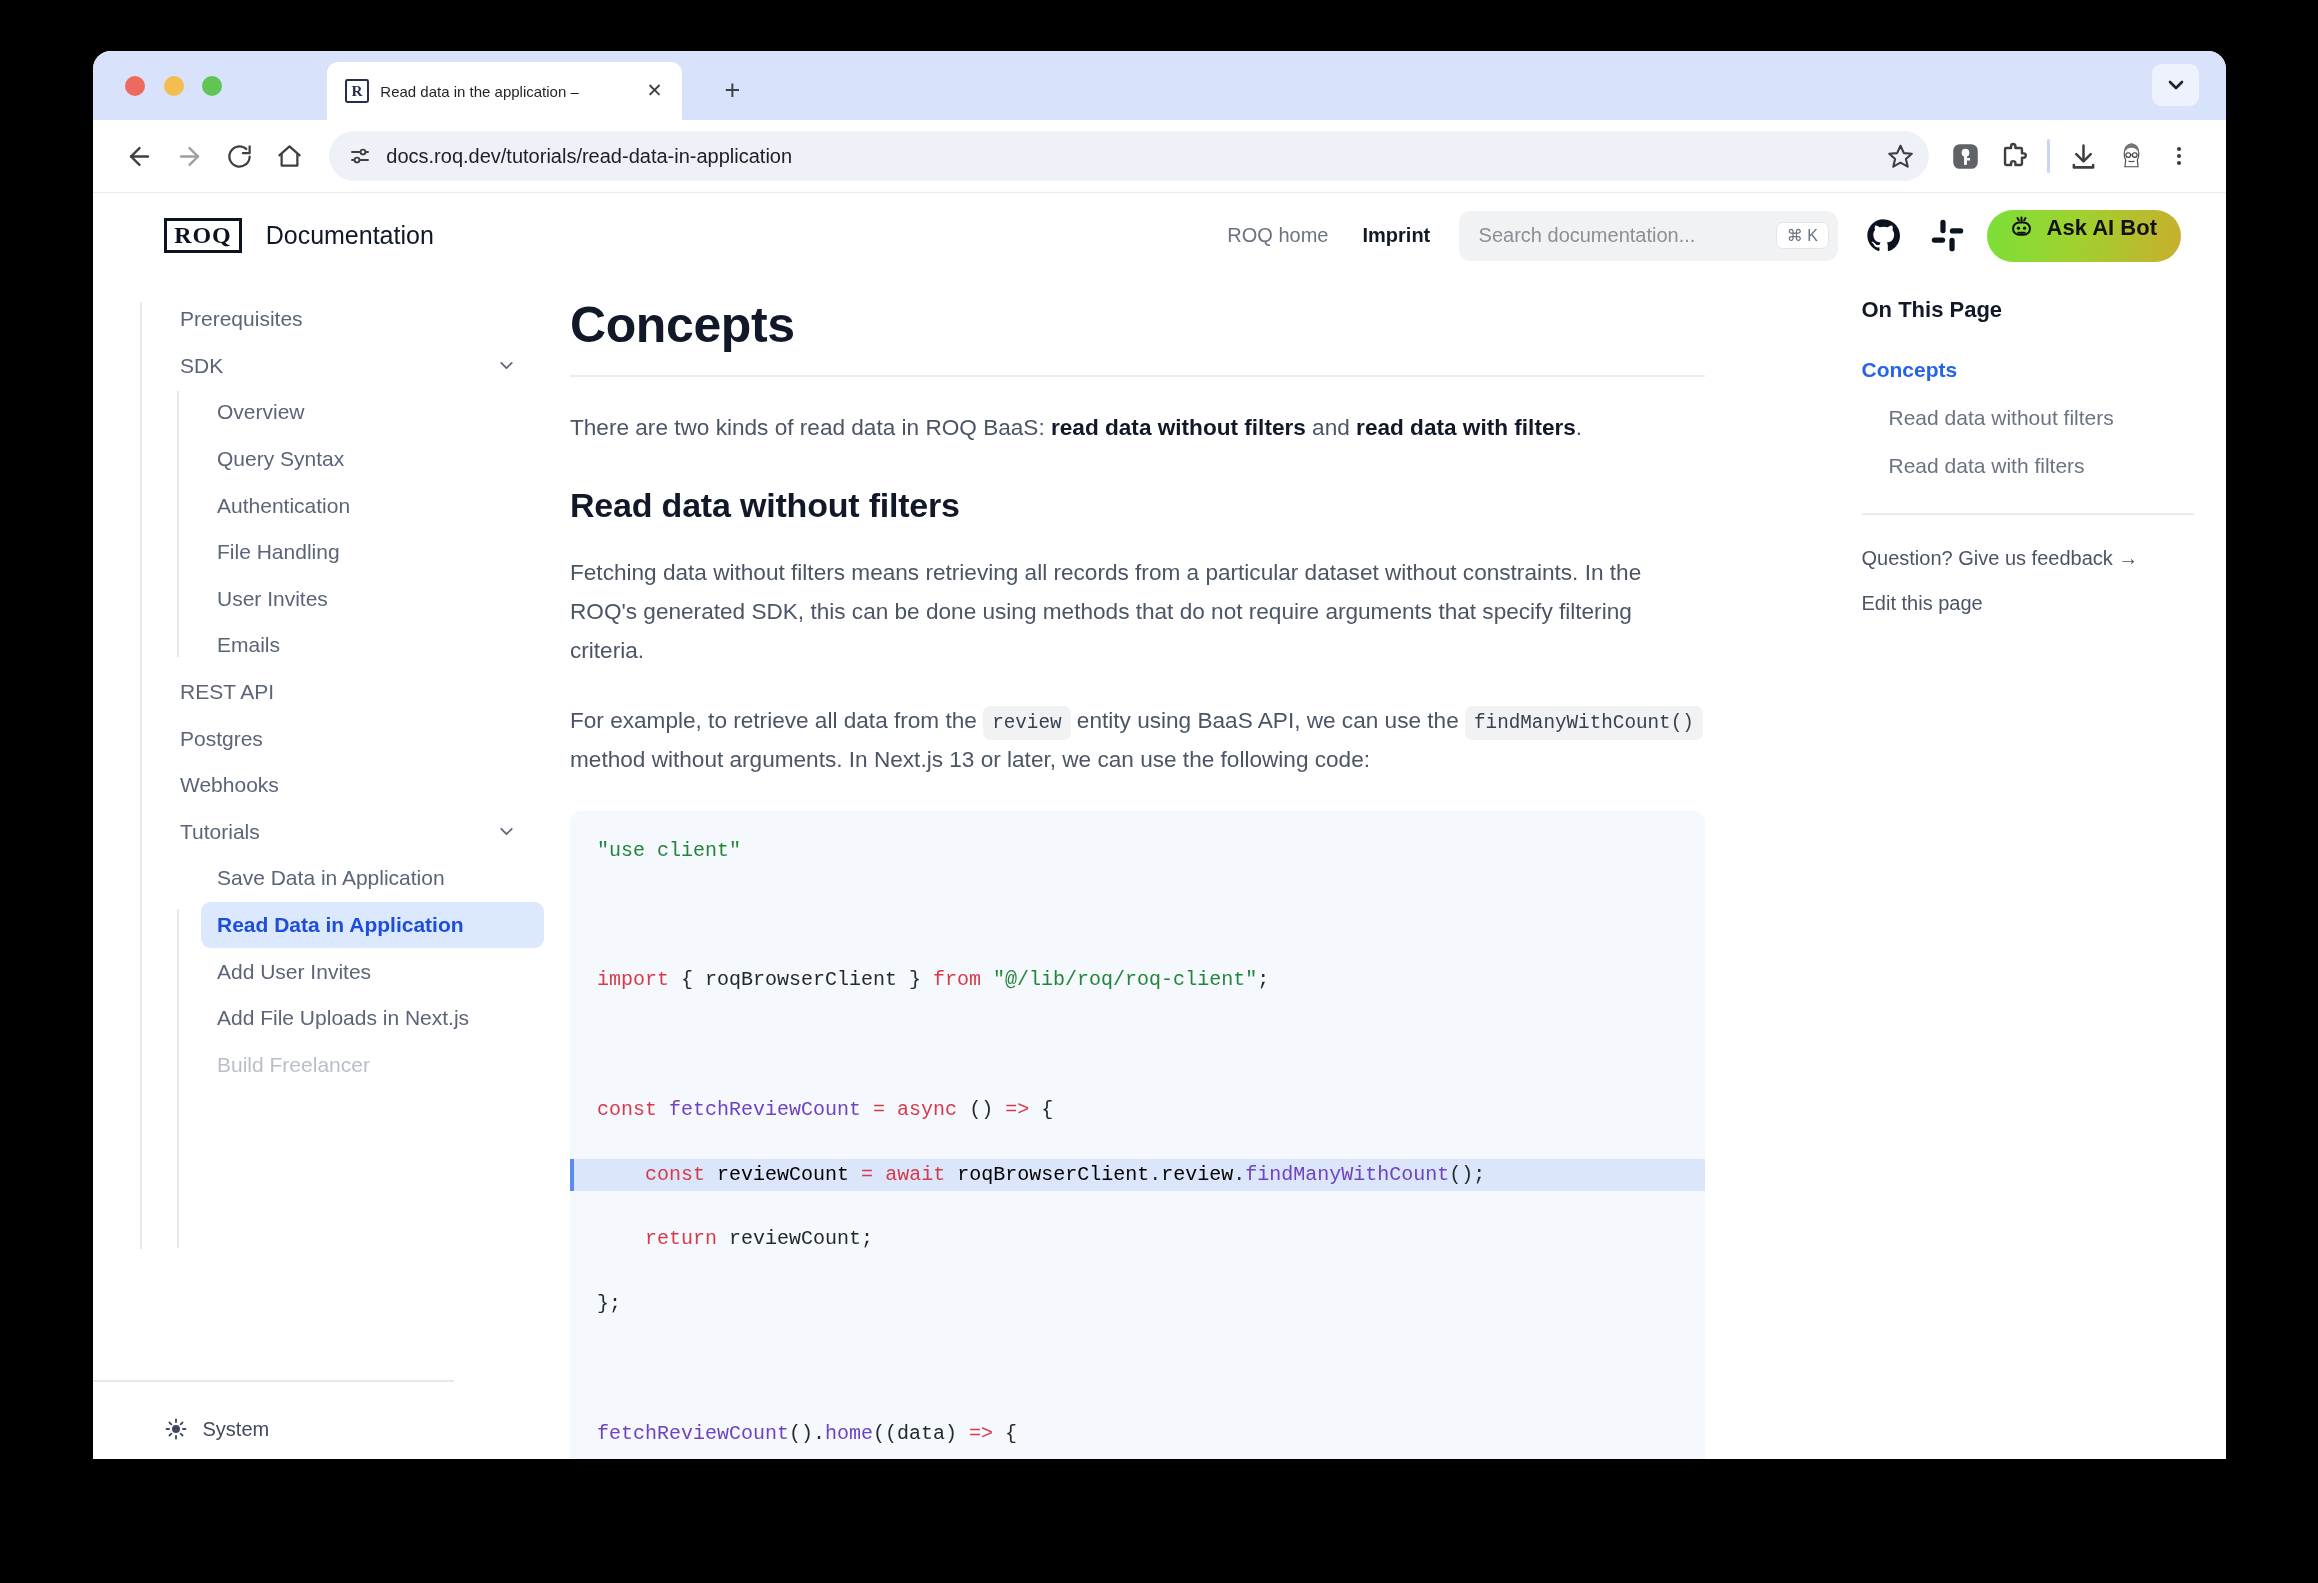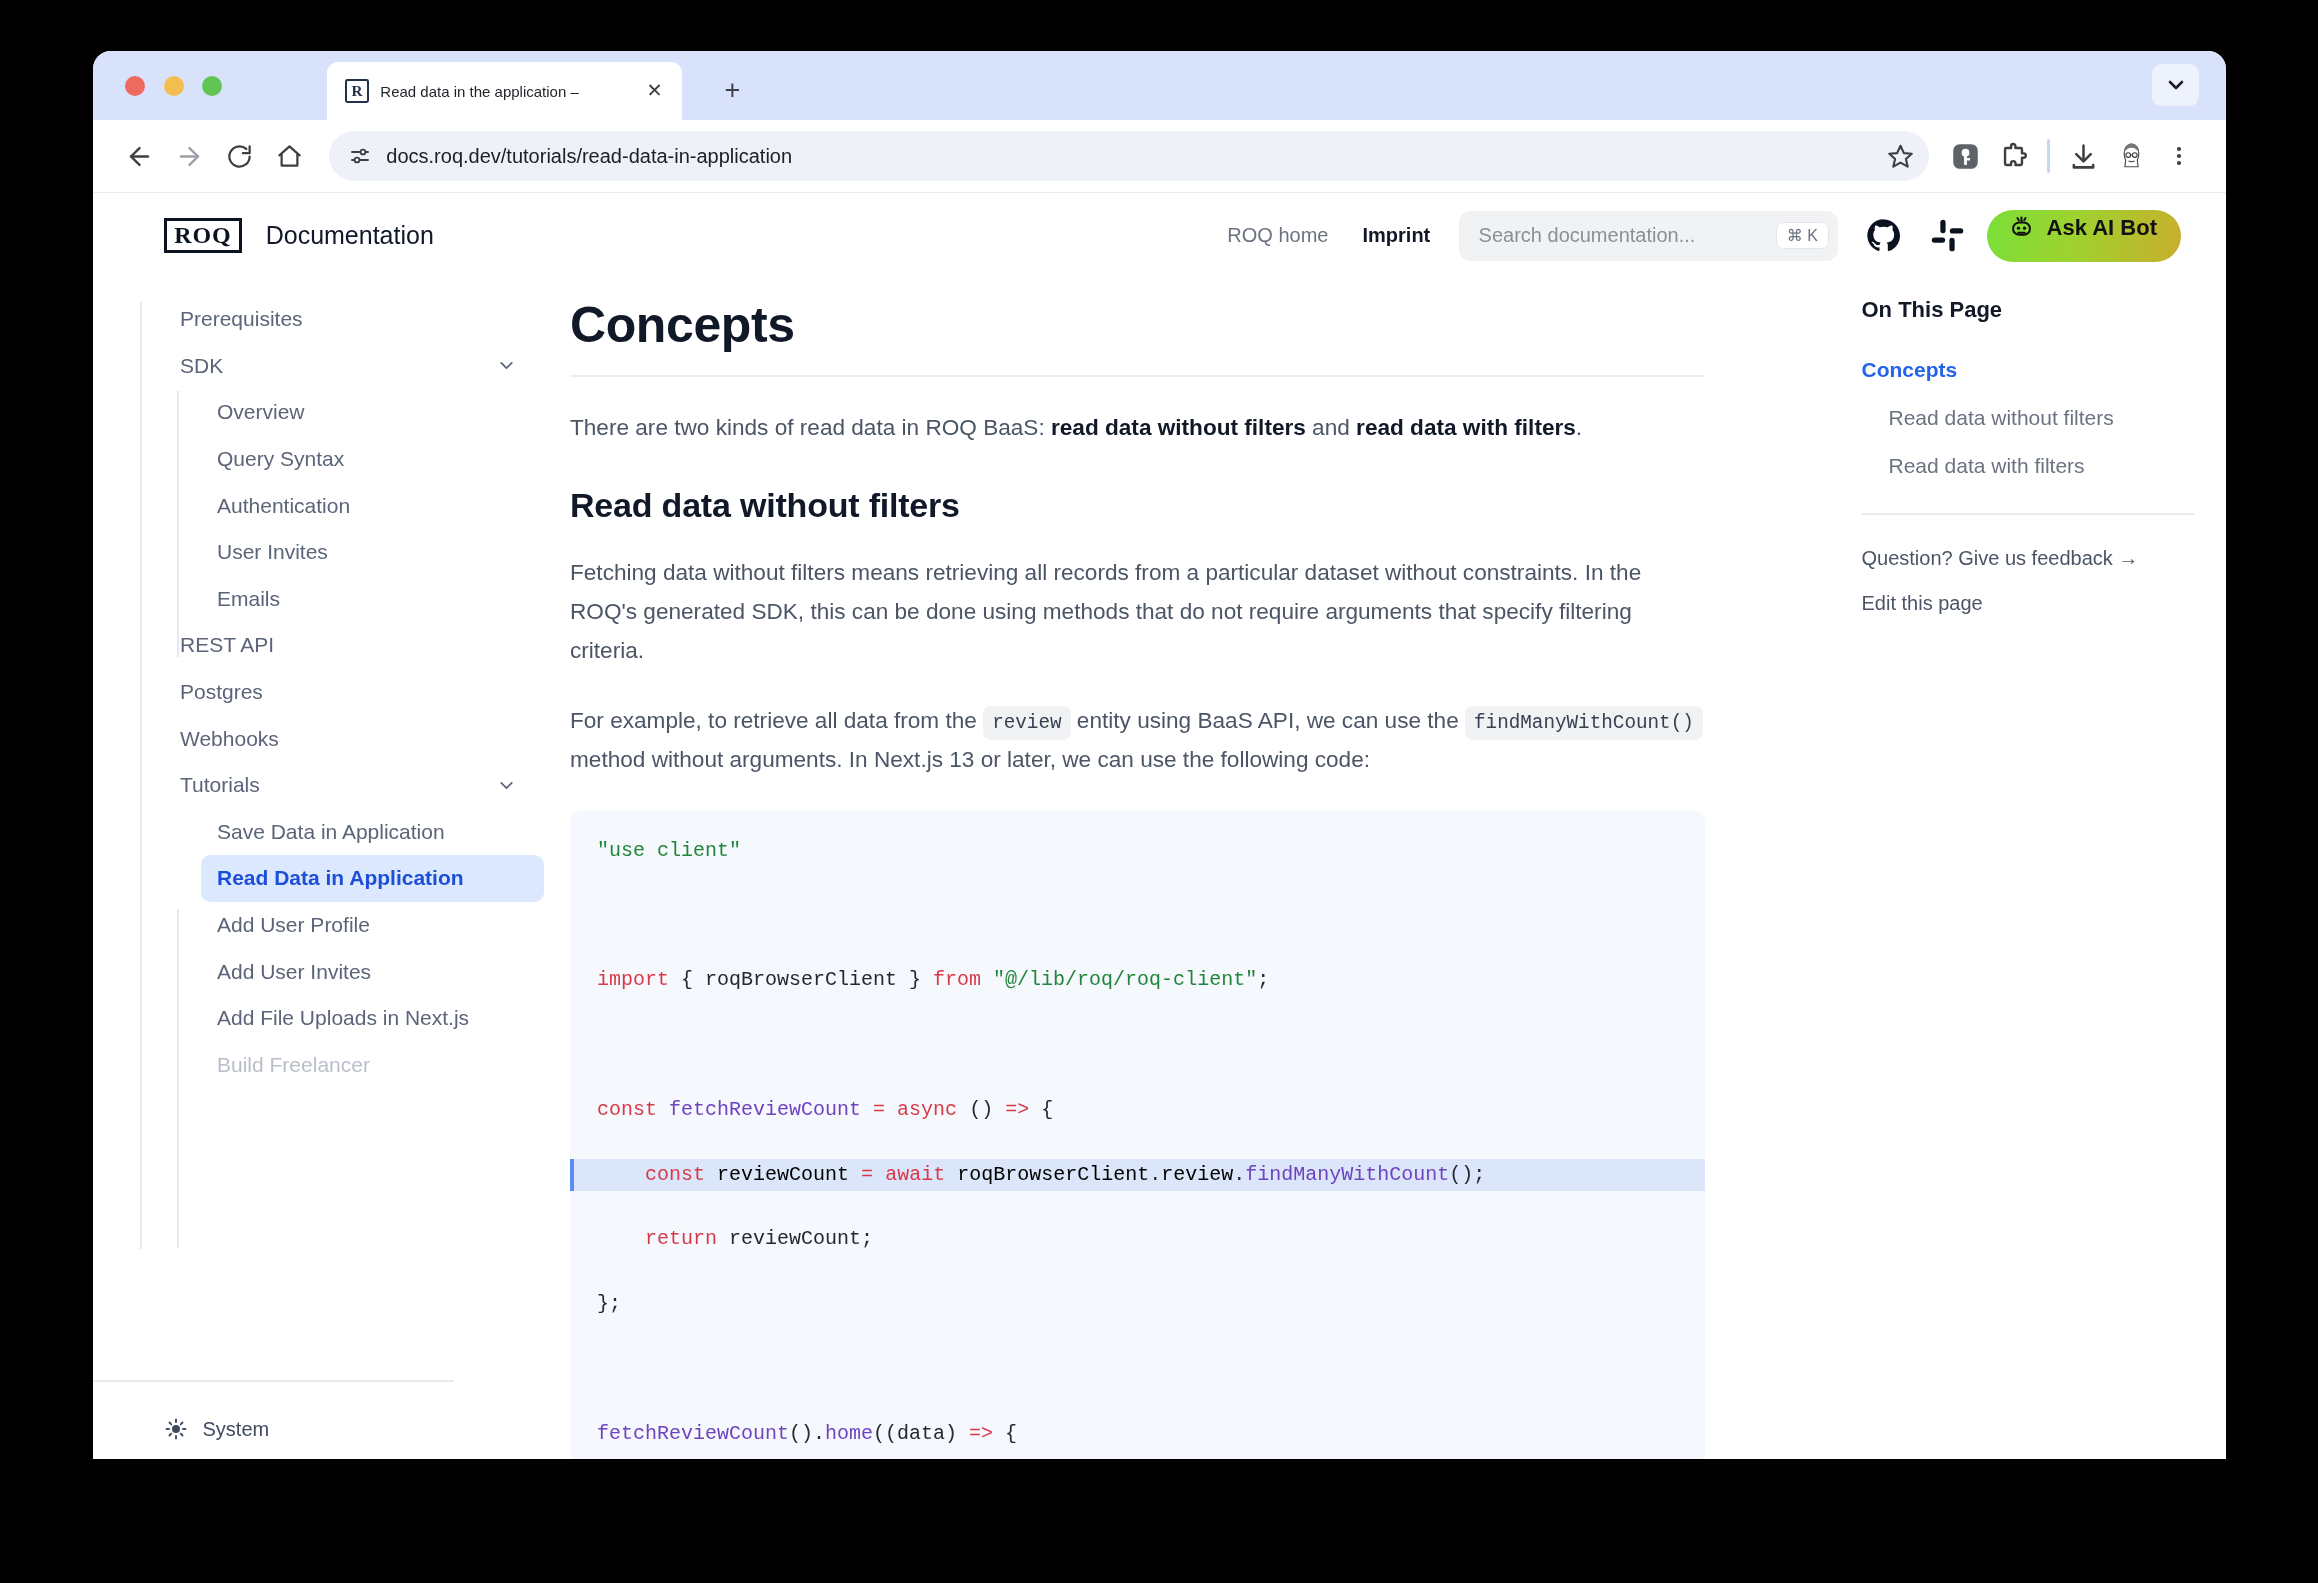--- a/index.html
+++ b/index.html
@@ -419,20 +419,23 @@
           <div class="nav-item sub">
               <span>Overview</span>
             </div>
           <div class="nav-item sub">
               <span>Query Syntax</span>
             </div>
           <div class="nav-item sub">
               <span>Authentication</span>
             </div>
           <div class="nav-item sub">
+              <span>File Handling</span>
+            </div>
+          <div class="nav-item sub">
               <span>User Invites</span>
             </div>
           <div class="nav-item sub">
               <span>Emails</span>
             </div>
 
           <div class="nav-item">
               <span>REST API</span>
             </div>
           <div class="nav-item">
@@ -449,23 +452,20 @@
                   <polyline points="6 9 12 15 18 9"></polyline>
                 </svg>
               </span>
           </div>
 
           <div class="nav-item sub">
               <span>Save Data in Application</span>
             </div>
           <div class="nav-item sub active">
               <span>Read Data in Application</span>
-            </div>
-          <div class="nav-item sub">
-              <span>Add User Profile</span>
             </div>
           <div class="nav-item sub">
               <span>Add User Invites</span>
             </div>
           <div class="nav-item sub">
               <span>Add File Uploads in Next.js</span>
             </div>
           <div class="nav-item sub fade-item">
               <span>Build Freelancer</span>
             </div>

